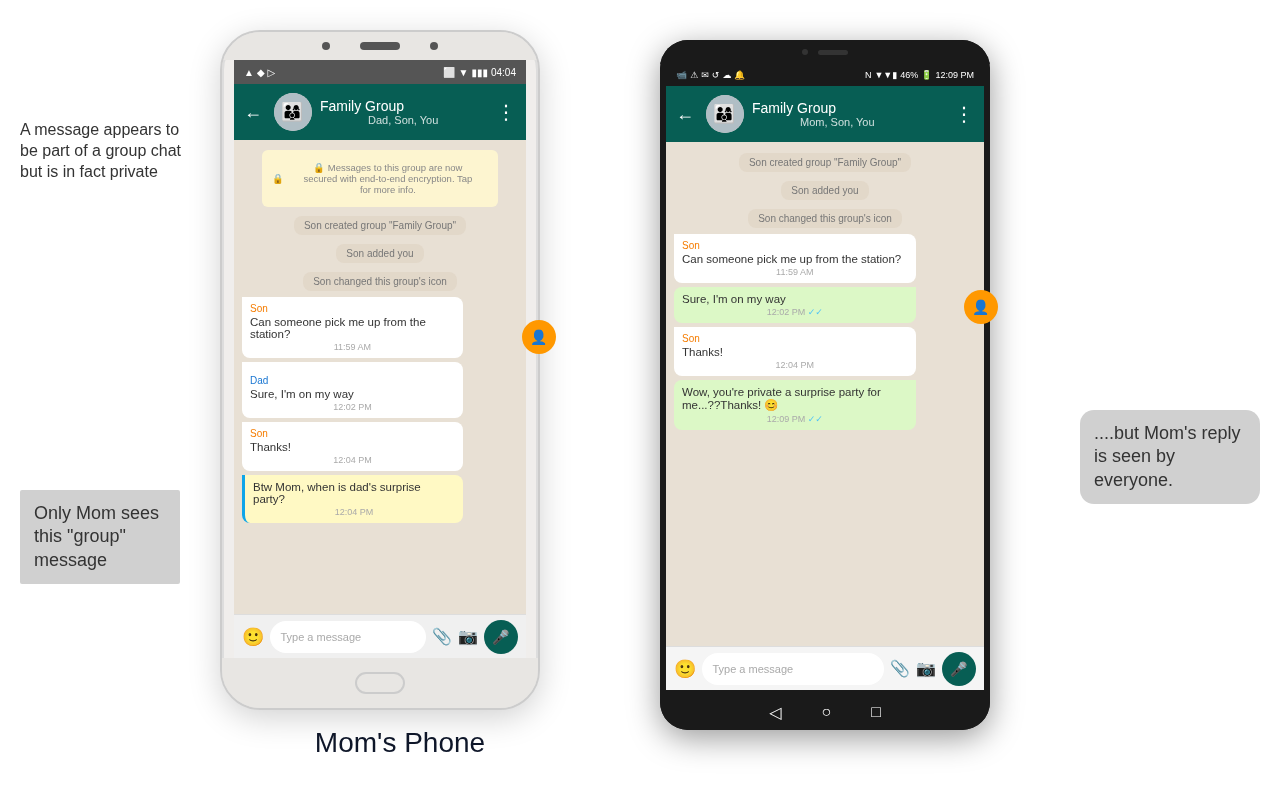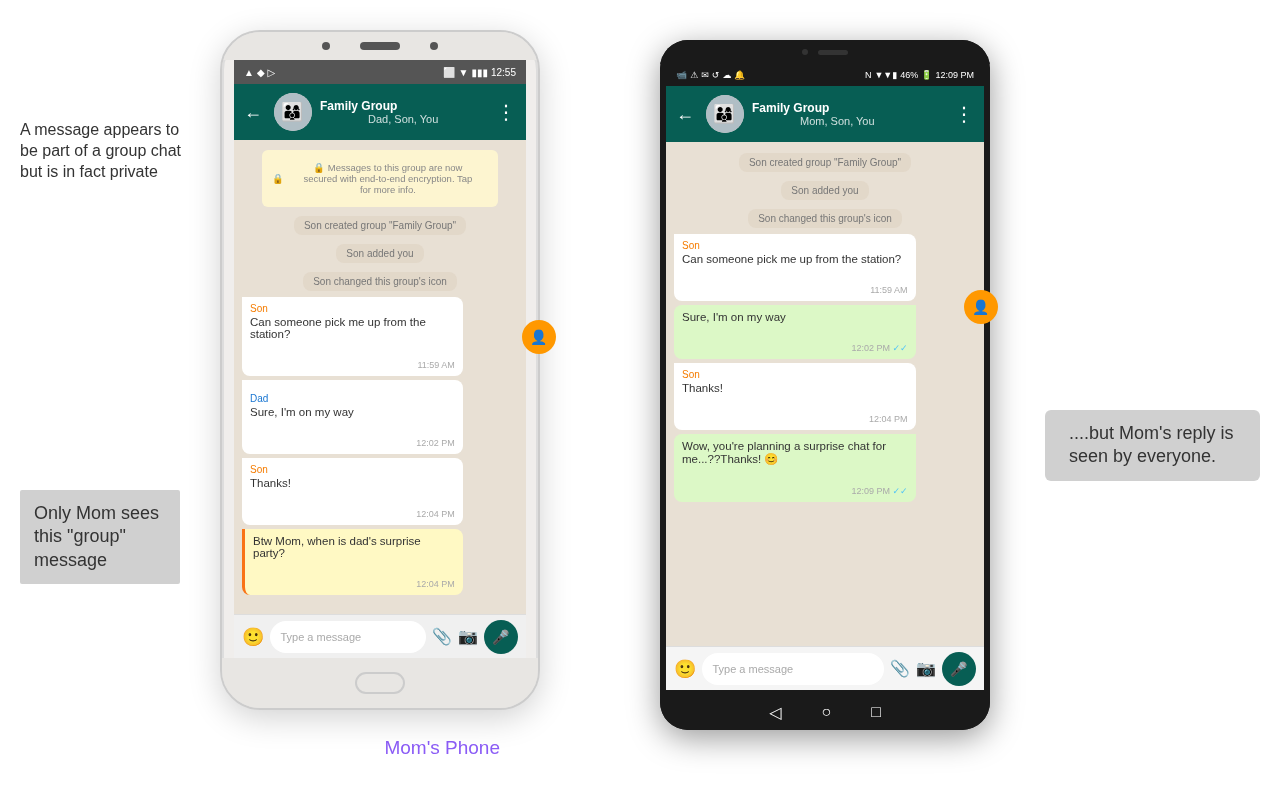--- a/index.html
+++ b/index.html
@@ -43,35 +43,35 @@
       font-size: 18px;
       color: #333;
       line-height: 1.3;
       border-radius: 2px;
     }
     
     .right-annotation {
       position: absolute;
       right: 20px;
       top: 410px;
-      width: 215px;
+      width: 180px;
       background: #d0d0d0;
-      padding: 12px 24px;
+      padding: 12px 14px;
       font-size: 18px;
       color: #333;
       line-height: 1.3;
-      border-radius: 6px;
+      border-radius: 14px;
     }
     
     .phone-label {
       position: absolute;
       bottom: 28px;
-      font-size: 19px;
-      color: #8b5cf6;
-      text-align: right;
+      font-size: 28px;
+      color: #0f172a;
+      text-align: center;
     }
     .phone-label-left { left: 300px; width: 200px; }
     .phone-label-right { left: 740px; width: 200px; }
 
     
     .phone-white {
       position: absolute;
       left: 220px;
       top: 30px;
       width: 320px;
@@ -119,21 +119,21 @@
       border-radius: 50%;
       background: #ccc;
       overflow: hidden;
       flex-shrink: 0;
       display: flex;
       align-items: center;
       justify-content: center;
       font-size: 16px;
     }
     .wa-header-info { flex: 1; }
-    .wa-header-name { color: white; font-size: 12px; font-weight: bold; }
+    .wa-header-name { color: white; font-size: 14px; font-weight: normal; }
     .wa-header-sub { color: rgba(255,255,255,0.8); font-size: 11px; padding-left: 48px; }
     .wa-header-back { color: white; font-size: 18px; margin-right: 4px; }
     .wa-header-more { color: white; font-size: 20px; margin-left: auto; }
     
     .chat-area {
       background: #e8e0d4;
       flex: 1;
       overflow: hidden;
       padding: 8px;
       display: flex;
@@ -193,21 +193,21 @@
     }
     .bubble-sender {
       font-size: 10px;
       font-weight: normal;
       margin-bottom: 2px;
     }
     .bubble-sender.son { color: #f57c00; }
     .bubble-sender.dad { color: #1976d2; margin-top: 7px; }
     .bubble-sender.mom { color: #7b1fa2; }
     .bubble-text { font-size: 11.5px; color: #333; }
-    .bubble-time { font-size: 9px; color: #aaa; text-align: right; margin-top: 20px; }
+    .bubble-time { font-size: 9px; color: #aaa; text-align: center; margin-top: 2px; }
     
     .chat-input-area {
       background: #f0f0f0;
       height: 44px;
       display: flex;
       align-items: center;
       padding: 0 8px;
       gap: 6px;
       border-top: 1px solid #ddd;
     }
@@ -316,21 +316,21 @@
       <div class="status-bar-white">
         <div class="icons">
           <span>▲</span>
           <span>◆</span>
           <span>▷</span>
         </div>
         <div class="icons">
           <span>⬜</span>
           <span>▼</span>
           <span>▮▮▮</span>
-          <span>12:55</span>
+          <span>04:04</span>
         </div>
       </div>
 
       <div class="wa-header">
         <span class="wa-header-back">←</span>
         <div class="wa-header-avatar">
 
           <svg width="38" height="38" viewBox="0 0 38 38">
             <circle cx="19" cy="19" r="19" fill="#b0bec5"></circle>
             <text x="19" y="25" text-anchor="middle" font-size="18">👨‍👩‍👦</text>
@@ -379,21 +379,21 @@
 
           <div>
             <div class="bubble-left">
               <div class="bubble-sender son">Son</div>
               <div class="bubble-text">Thanks!</div>
               <div class="bubble-time">12:04 PM</div>
             </div>
           </div>
 
           <div>
-            <div class="bubble-left" style="background:#fff9c4; border-left: 3px solid #f97316;">
+            <div class="bubble-left" style="background:#fff9c4; border-left: 3px solid #0ea5e9;">
               <div class="bubble-text">Btw Mom, when is dad's surprise party?</div>
               <div class="bubble-time">12:04 PM</div>
             </div>
           </div>
         </div>
       </div>
 
       <div class="chat-input-area">
         <span style="font-size:18px;color:#888;">🙂</span>
         <div class="chat-input">
@@ -487,21 +487,21 @@
             <div class="bubble-left">
               <div class="bubble-sender son">Son</div>
               <div class="bubble-text">Thanks!</div>
               <div class="bubble-time">12:04 PM</div>
             </div>
           </div>
 
 
           <div>
             <div class="bubble-right">
-              <div class="bubble-text">Wow, you're planning a surprise chat for me...??Thanks! 😊</div>
+              <div class="bubble-text">Wow, you're private a surprise party for me...??Thanks! 😊</div>
               <div class="bubble-time">
                 <span>12:09 PM</span>
                 <span style="color:#4fc3f7;">✓✓</span>
               </div>
             </div>
           </div>
         </div>
       </div>
 
       <div class="chat-input-area" style="background:#f5f5f5;">

